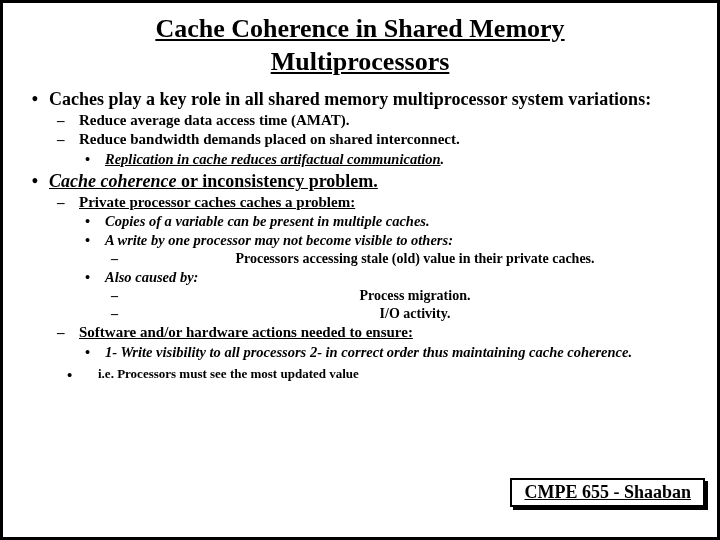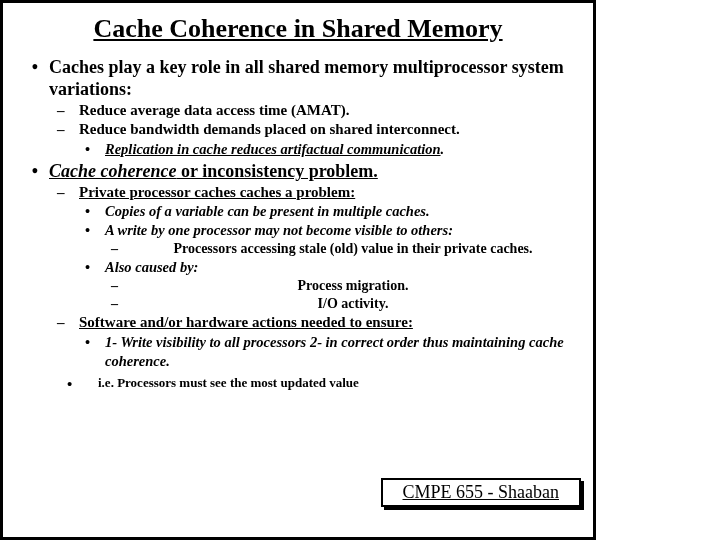--- a/index.html
+++ b/index.html
@@ -4,21 +4,21 @@
 <style>
   * { margin: 0; padding: 0; box-sizing: border-box; }
   body {
     font-family: "Times New Roman", Times, serif;
     background: #fff;
     width: 720px;
     height: 540px;
     overflow: hidden;
   }
   .slide {
-    width: 596px;
+    width: 720px;
     height: 540px;
     border: 3px solid #000;
     position: relative;
     padding: 10px 18px 0 18px;
   }
   .title {
     font-size: 26px;
     font-weight: bold;
     text-align: center;
     line-height: 1.25;
@@ -45,42 +45,43 @@
   .lvl4 > li > .row { display: flex; }
   .lvl4 > li > .row > .b { width: 20px; flex-shrink: 0; }
   .lvl4 > li > .row > .t { flex: 1; text-align: center; }
   .u { text-decoration: underline; }
   .footer-box {
     position: absolute;
     right: 12px;
     bottom: 30px;
     border: 2px solid #000;
     box-shadow: 3px 3px 0 #000;
-    padding: 2px 20px;
+    padding: 2px 12px;
     font-size: 18px;
-    font-weight: normal;
+    font-weight: bold;
     background: #fff;
   }
   .footer-box .t { text-decoration: underline; }
   .footer-line {
     position: absolute;
     right: 14px;
     bottom: 10px;
     font-size: 11px;
     font-weight: bold;
   }
   .footer-line span { margin-left: 10px; }
 </style>
 </head>
 <body>
 
 <div class="slide">
 
   <div class="title">
     <span class="u">Cache Coherence in Shared Memory</span><br>
+    <span class="u">Multiprocessors</span>
   </div>
 
   <ul class="lvl1">
     <li>
       <div class="row">
           <span class="b">•</span>
           <span class="t">Caches play a key role in all shared memory multiprocessor system variations:</span>
         </div>
       <ul class="lvl2">
         <li>

